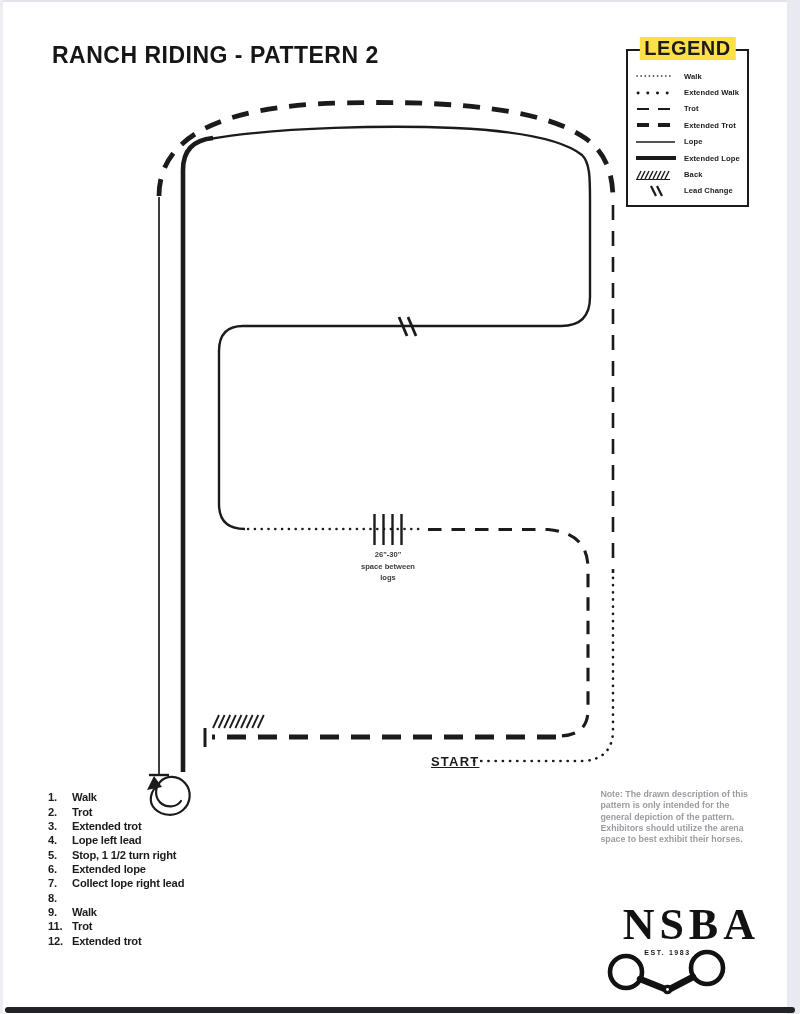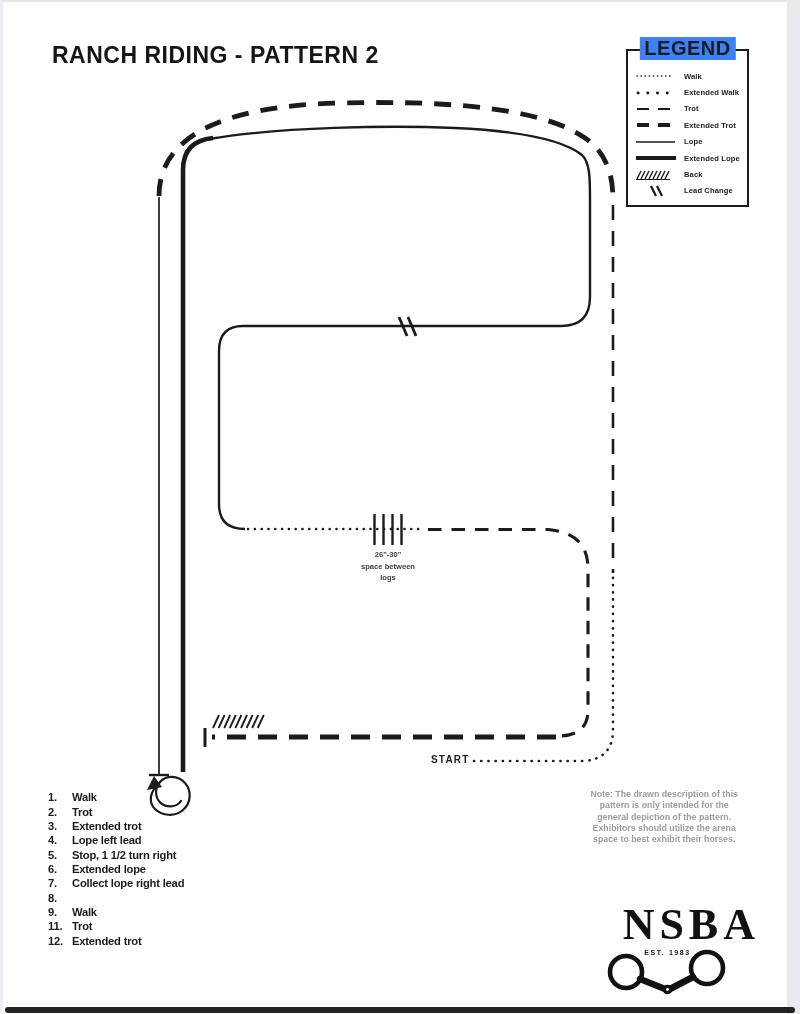--- a/index.html
+++ b/index.html
@@ -19,48 +19,49 @@
     letter-spacing:.5px; color:#161618; white-space:nowrap;
   }
 
   
   .legend {
     position:absolute; left:626px; top:49px; width:123px; height:158px;
     border:2px solid #1b1b1d; background:#fff;
   }
   .legend-title {
     position:absolute; top:-14px; left:50%; transform:translateX(-50%);
-    background:#3b82f6; padding:0 5px; font-size:20px; font-weight:800;
+    background:#fde047; padding:0 5px; font-size:20px; font-weight:800;
     letter-spacing:.5px; white-space:nowrap;
   }
   .legend-rows { position:absolute; left:0; top:17px; width:100%; }
   .lrow { display:flex; align-items:center; height:16.4px; padding-left:7px; }
   .lrow .sw { width:42px; min-width:42px; height:12px; margin-right:7px; }
   .llabel { font-size:7.6px; font-weight:700; letter-spacing:.1px; white-space:nowrap; }
 
   
   .pattern-svg { position:absolute; left:0; top:0; }
   .start-label {
-    position:absolute; left:431px; top:754px; font-size:10px; font-weight:800;
+    position:absolute; left:431px; top:754px; font-size:13px; font-weight:800;
     letter-spacing:1.2px;
+    text-decoration:underline;
   }
   .logs-note {
     position:absolute; left:338px; top:549px; width:100px; text-align:center;
     font-size:7.6px; font-weight:700; color:#3d3d40; line-height:11.5px;
   }
 
   
   .maneuvers { position:absolute; left:48px; top:790px; }
   .mrow { display:flex; height:14.35px; align-items:center; }
   .mnum { width:24px; min-width:24px; font-size:11.2px; font-weight:700; letter-spacing:-.2px; }
   .mtext { font-size:11.2px; font-weight:700; letter-spacing:-.2px; white-space:nowrap; }
 
   
   .note {
-    position:absolute; right:62px; top:789px; text-align:center;
+    position:absolute; right:52px; top:789px; text-align:left;
     font-size:8.8px; font-weight:700; line-height:11.3px; color:#9b9ca1;
   }
   .note span { display:block; }
 
   
   .nsba { position:absolute; left:575px; top:903px; width:185px; text-align:right; }
   .nsba-word {
     font-family:"Liberation Serif", serif; font-size:44px; font-weight:700;
     letter-spacing:5px; color:#121214; line-height:44px; white-space:nowrap;
   }

